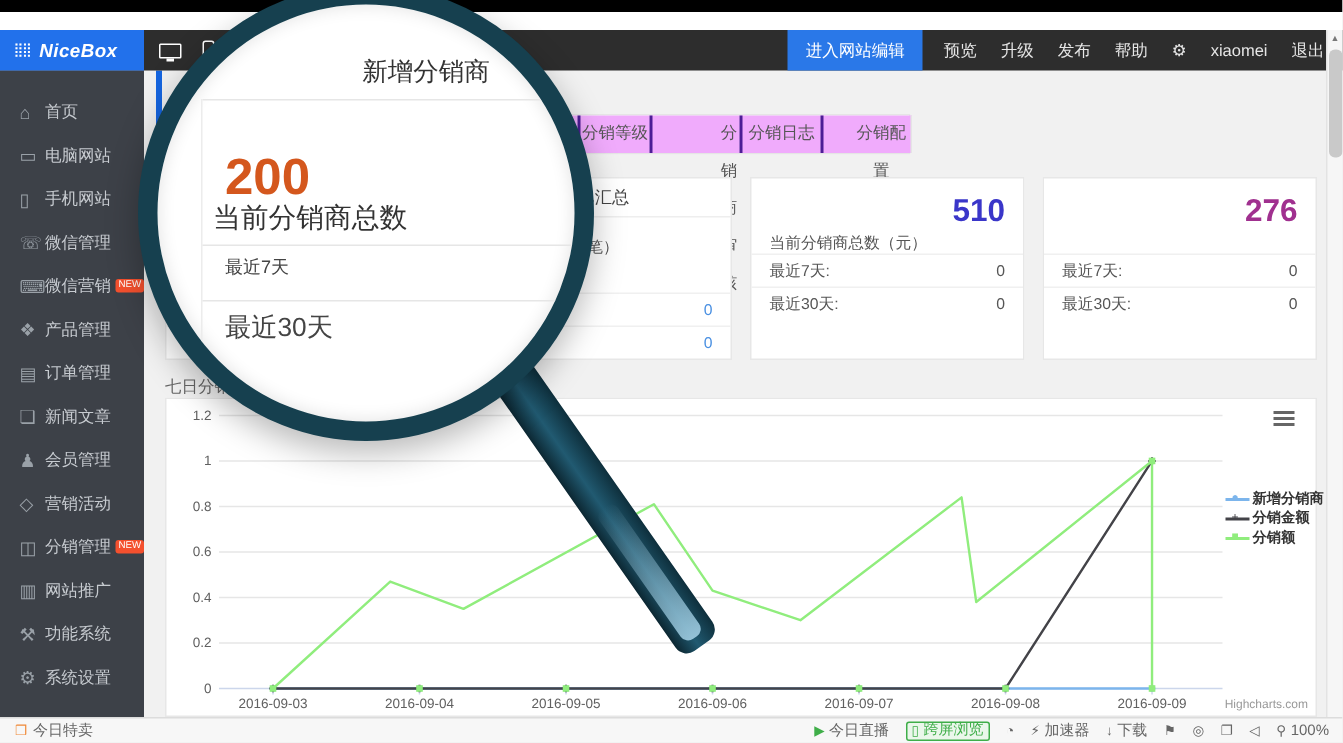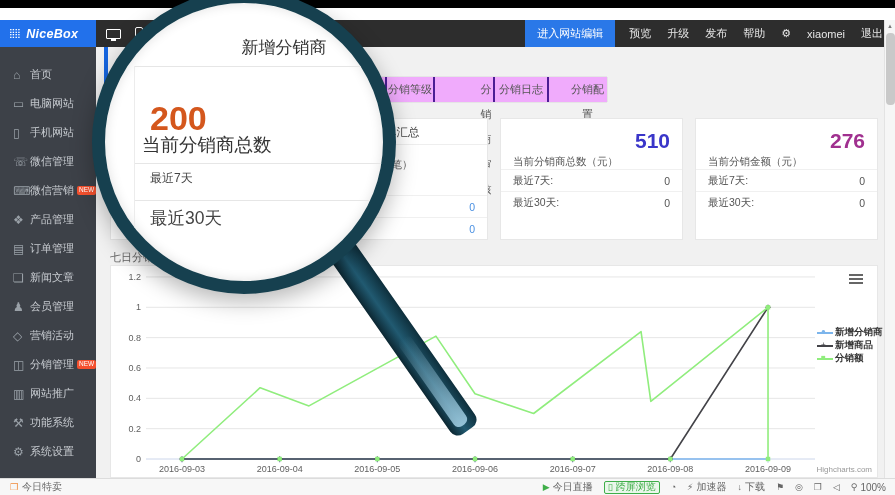--- a/index.html
+++ b/index.html
@@ -222,21 +222,20 @@
           <span style="color: rgb(85, 85, 85);">0</span>
         </div>
         <div class="card-row">
           <span>最近30天:</span>
           <span style="color: rgb(85, 85, 85);">0</span>
         </div>
       </div>
       <div class="card abs" style="left: 599px;">
         <div class="card-b">
           <div class="card-num" style="color: rgb(160, 48, 143);">276</div>
-          <div class="card-cap">当前分销金额（元）</div>
         </div>
         <div class="card-row">
           <span>最近7天:</span>
           <span style="color: rgb(85, 85, 85);">0</span>
         </div>
         <div class="card-row">
           <span>最近30天:</span>
           <span style="color: rgb(85, 85, 85);">0</span>
         </div>
       </div>
@@ -311,21 +310,21 @@
             <span class="lg-line" style="background: rgb(124, 181, 236);"></span>
             <span class="lg-mark" style="color: rgb(124, 181, 236);">●</span>
           </span>
           <span class="lg-lab">新增分销商</span>
         </div>
         <div class="lg-row">
           <span class="lg-sym">
             <span class="lg-line" style="background: rgb(67, 67, 72);"></span>
             <span class="lg-mark" style="color: rgb(67, 67, 72);">+</span>
           </span>
-          <span class="lg-lab">新增商品</span>
+          <span class="lg-lab">分销金额</span>
         </div>
         <div class="lg-row">
           <span class="lg-sym">
             <span class="lg-line" style="background: rgb(144, 237, 125);"></span>
             <span class="lg-mark" style="color: rgb(144, 237, 125);">■</span>
           </span>
           <span class="lg-lab">分销额</span>
         </div>
       </div>
     <div id="burger">

